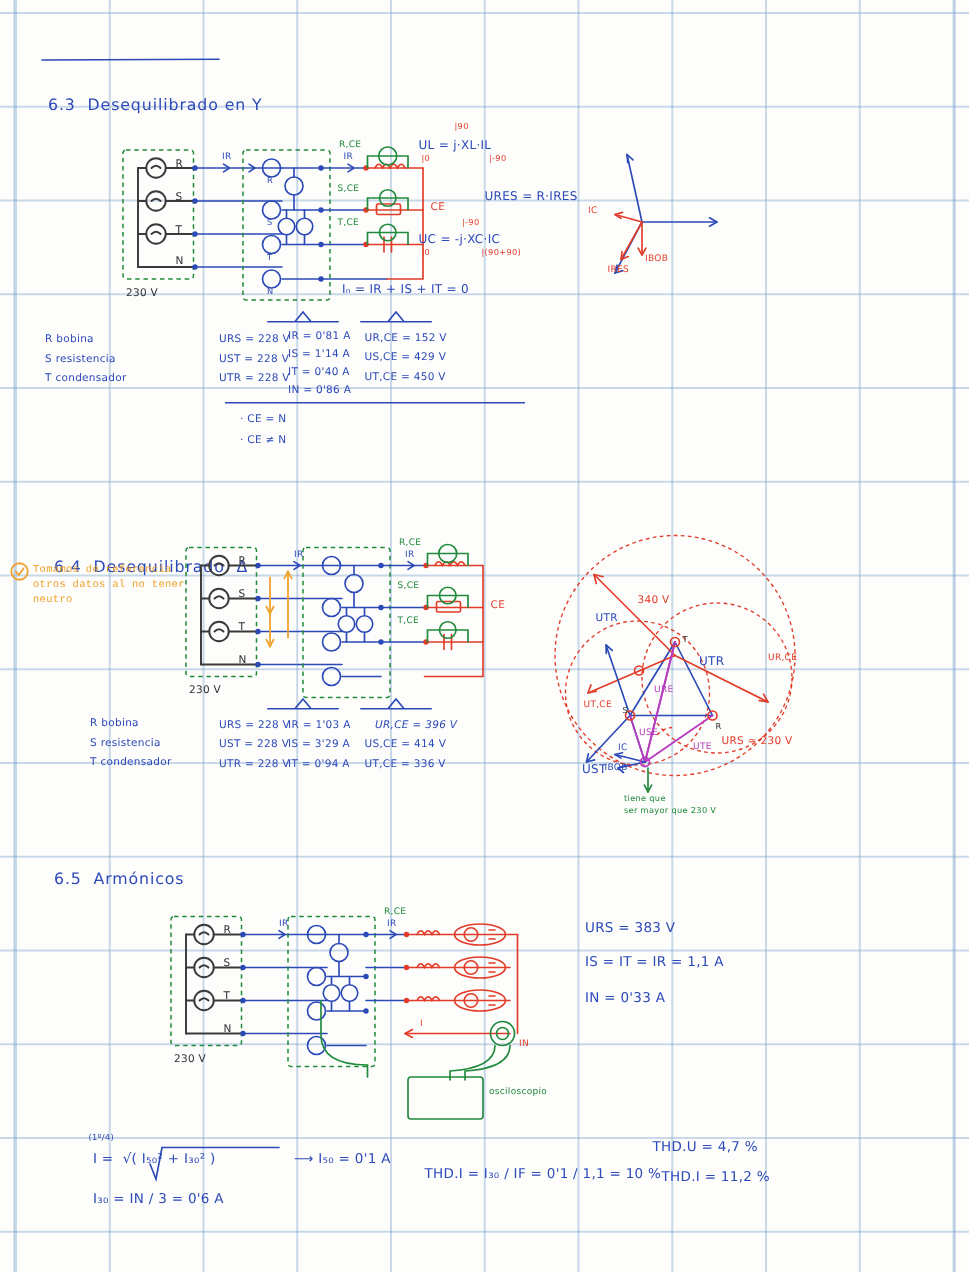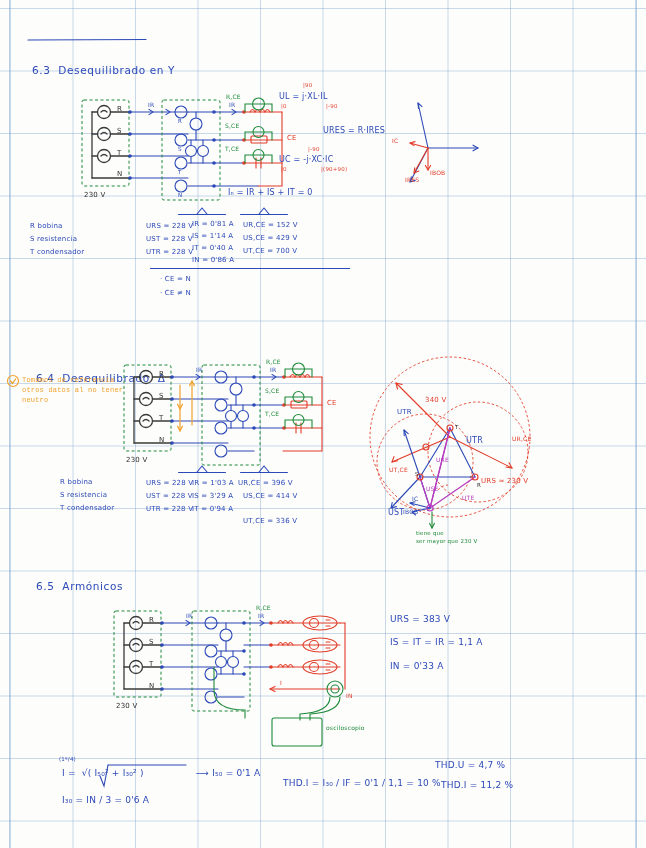--- a/index.html
+++ b/index.html
@@ -230,21 +230,21 @@
   <div class="ink t7" style="left:146px;top:235px;"><span>UST</span> = <span>228 V</span></div>
   <div class="ink t7" style="left:146px;top:248px;"><span>UTR</span> = <span>228 V</span></div>
 
   <div class="ink t7" style="left:192px;top:220px;"><span>IR</span> = <span>0'81 A</span></div>
   <div class="ink t7" style="left:192px;top:232px;"><span>IS</span> = <span>1'14 A</span></div>
   <div class="ink t7" style="left:192px;top:244px;"><span>IT</span> = <span>0'40 A</span></div>
   <div class="ink t7" style="left:192px;top:256px;"><span>IN</span> = <span>0'86 A</span></div>
 
   <div class="ink t7" style="left:243px;top:221px;"><span>UR,CE</span> = <span>152 V</span></div>
   <div class="ink t7" style="left:243px;top:234px;"><span>US,CE</span> = <span>429 V</span></div>
-  <div class="ink t7" style="left:243px;top:247px;"><span>UT,CE</span> = <span>700 V</span></div>
+  <div class="ink t7" style="left:243px;top:247px;"><span>UT,CE</span> = <span>450 V</span></div>
 
   <div class="hrd" style="left:150px;top:268px;width:200px;"></div>
   <div class="ink t7" style="left:160px;top:275px;">· CE = N</div>
   <div class="ink t7" style="left:160px;top:289px;">· CE ≠ N</div>
 
   <div class="ink h2" style="left:36px;top:341px;margin-top:31px;">6.4  Desequilibrado  Δ</div>
 
   <svg width="646" height="848">
     <circle class="slo" cx="13" cy="381" r="5.5"></circle>
     <path class="slo" d="M10.5 381 l2 2.4 l3.2 -4.4"></path>
@@ -368,23 +368,23 @@
   </svg>
 
   <div class="ink t7" style="left:146px;top:479px;"><span>URS</span> = <span>228 V</span></div>
   <div class="ink t7" style="left:146px;top:492px;"><span>UST</span> = <span>228 V</span></div>
   <div class="ink t7" style="left:146px;top:505px;"><span>UTR</span> = <span>228 V</span></div>
 
   <div class="ink t7" style="left:192px;top:479px;"><span>IR</span> = <span>1'03 A</span></div>
   <div class="ink t7" style="left:192px;top:492px;"><span>IS</span> = <span>3'29 A</span></div>
   <div class="ink t7" style="left:192px;top:505px;"><span>IT</span> = <span>0'94 A</span></div>
 
-  <div class="ink t7" style="left:238px;top:479px;"><span>UR,CE</span> = <span>396 V</span></div>
+  <div class="ink t7" style="left:250px;top:479px;font-style:italic;"><span>UR,CE</span> = <span>396 V</span></div>
   <div class="ink t7" style="left:243px;top:492px;"><span>US,CE</span> = <span>414 V</span></div>
-  <div class="ink t7" style="left:243px;top:505px;margin-top:12px;"><span>UT,CE</span> = <span>336 V</span></div>
+  <div class="ink t7" style="left:243px;top:505px;"><span>UT,CE</span> = <span>336 V</span></div>
 
   <svg width="646" height="848">
 
     <circle class="dashr" cx="450" cy="437" r="80"></circle>
 
     <circle class="dashr" cx="478" cy="452" r="50"></circle>
 
     <circle class="dashr" cx="425" cy="462" r="48"></circle>
 
     <g class="sl">
@@ -432,21 +432,21 @@
     <circle class="slr" cx="450" cy="428" r="3" fill="none"></circle>
     <circle class="slm" cx="430" cy="508" r="3" fill="none"></circle>
     <circle class="slr" cx="426" cy="447" r="3" fill="none"></circle>
 
     <path class="dashr" d="M438 490 a14 14 0 0 1 10 -5"></path>
   </svg>
 
   <div class="ink t7 red" style="left:425px;top:396px;">340 V</div>
   <div class="ink t7" style="left:397px;top:408px;">UTR</div>
   <div class="ink t8" style="left:466px;top:436px;">UTR</div>
-  <div class="ink t7 red" style="left:481px;top:477px;">URS ≃ 230 V</div>
+  <div class="ink t7 red" style="left:481px;top:490px;">URS ≃ 230 V</div>
   <div class="ink t8" style="left:388px;top:508px;">UST</div>
   <div class="ink t6 red" style="left:512px;top:435px;">UR,CE</div>
   <div class="ink t6 red" style="left:389px;top:466px;">UT,CE</div>
   <div class="ink t6 mag" style="left:436px;top:456px;">URE</div>
   <div class="ink t6 mag" style="left:426px;top:485px;">USE</div>
   <div class="ink t6 mag" style="left:462px;top:494px;">UTE</div>
   <div class="ink t6" style="left:412px;top:495px;">IC</div>
   <div class="ink t6" style="left:403px;top:508px;">IBOB</div>
   <div class="ink t55 blk" style="left:415px;top:471px;">S</div>
   <div class="ink t55 blk" style="left:477px;top:482px;">R</div>

